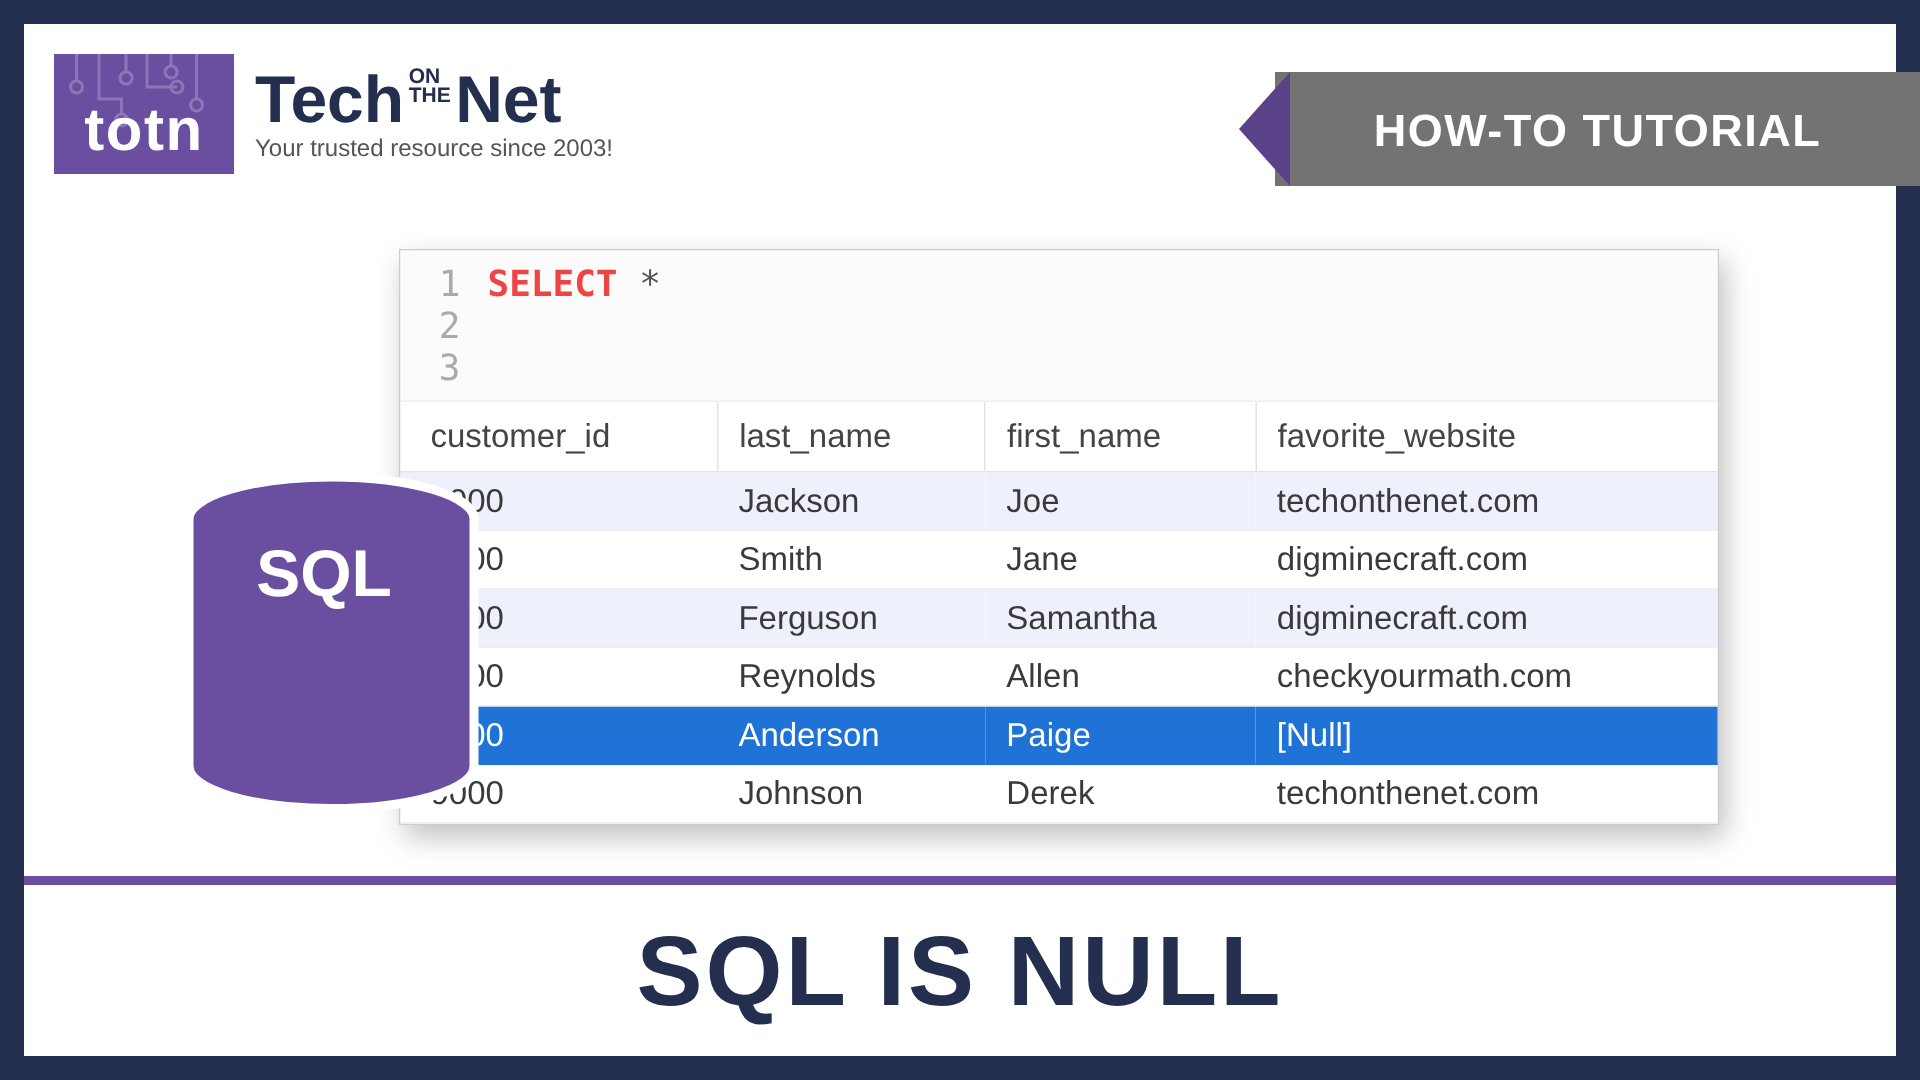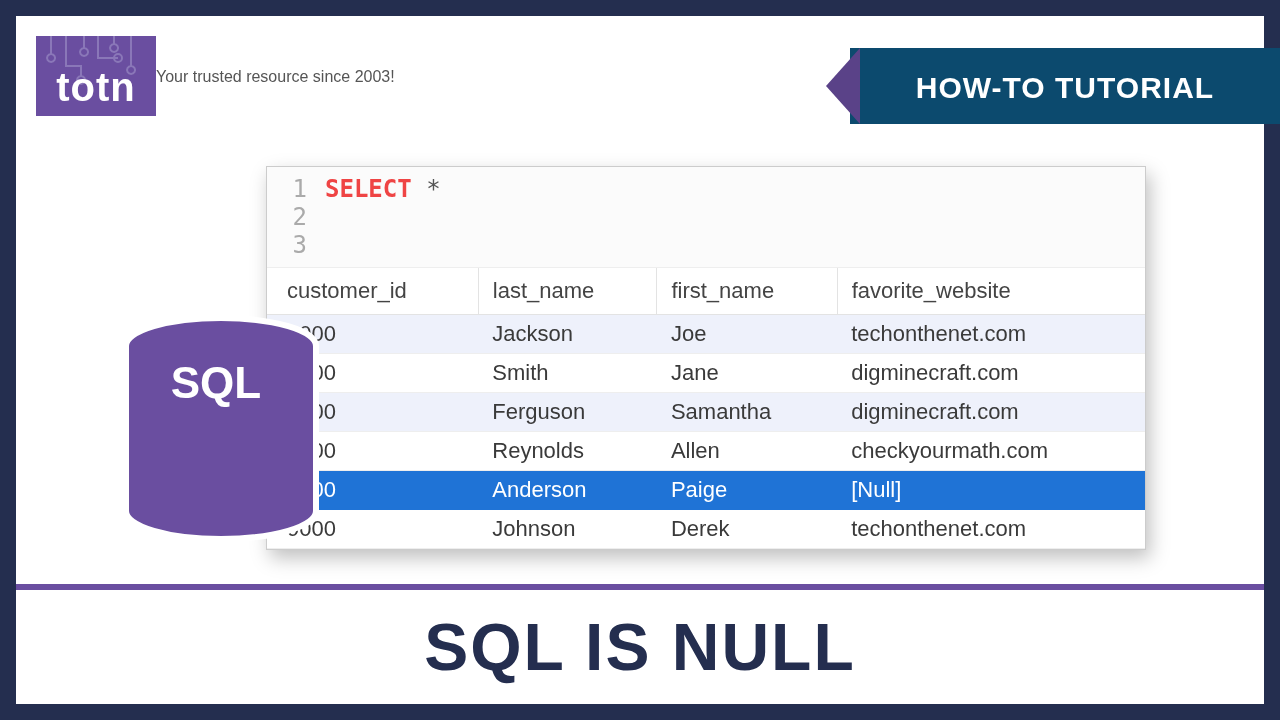--- a/index.html
+++ b/index.html
@@ -16,20 +16,21 @@
     width: 1280px; height: 720px;
     background: #fff;
     border: 16px solid #242e4f;
   }
   
   .header {
     position: absolute;
     left: 20px; top: 20px;
     display: flex;
     align-items: center;
+    gap: 14px;
   }
   .logo-box {
     width: 120px; height: 80px;
     background: #6a4ea0;
     position: relative;
     color: #fff;
     display: flex;
     align-items: flex-end;
     justify-content: center;
     overflow: hidden;
@@ -76,21 +77,21 @@
   }
   .ribbon-tail {
     width: 0; height: 0;
     border-top: 38px solid transparent;
     border-bottom: 38px solid transparent;
     border-right: 34px solid #6a4ea0;
     filter: brightness(0.85);
     margin-right: -10px;
   }
   .ribbon {
-    background: #0c4a6e;
+    background: #737373;
     color: #fff;
     font-size: 30px;
     font-weight: bold;
     letter-spacing: 1px;
     display: flex;
     align-items: center;
     padding: 4px 30px 0 30px;
     min-width: 430px;
     justify-content: center;
   }
@@ -203,20 +204,23 @@
           <path d="M48 0 v12 a4 4 0 1 0 0.1 0"></path>
           <path d="M62 0 v22 h20"></path>
           <circle cx="82" cy="22" r="4"></circle>
           <path d="M78 0 v8 a4 4 0 1 0 0.1 0"></path>
           <path d="M95 0 v30 a4 4 0 1 0 0.1 0"></path>
         </g>
       </svg>
       <div class="txt">totn</div>
     </div>
     <div class="brand-text">
+      <div class="brand-line1">
+        <span>Tech</span><span class="small"><span>ON</span><br><span>THE</span></span><span>Net</span>
+      </div>
       <div class="brand-tag">Your trusted resource since 2003!</div>
     </div>
   </div>
 
   <div class="ribbon-wrap">
     <div class="ribbon-tail"></div>
     <div class="ribbon">HOW-TO TUTORIAL</div>
   </div>
 
   <div class="panel">

